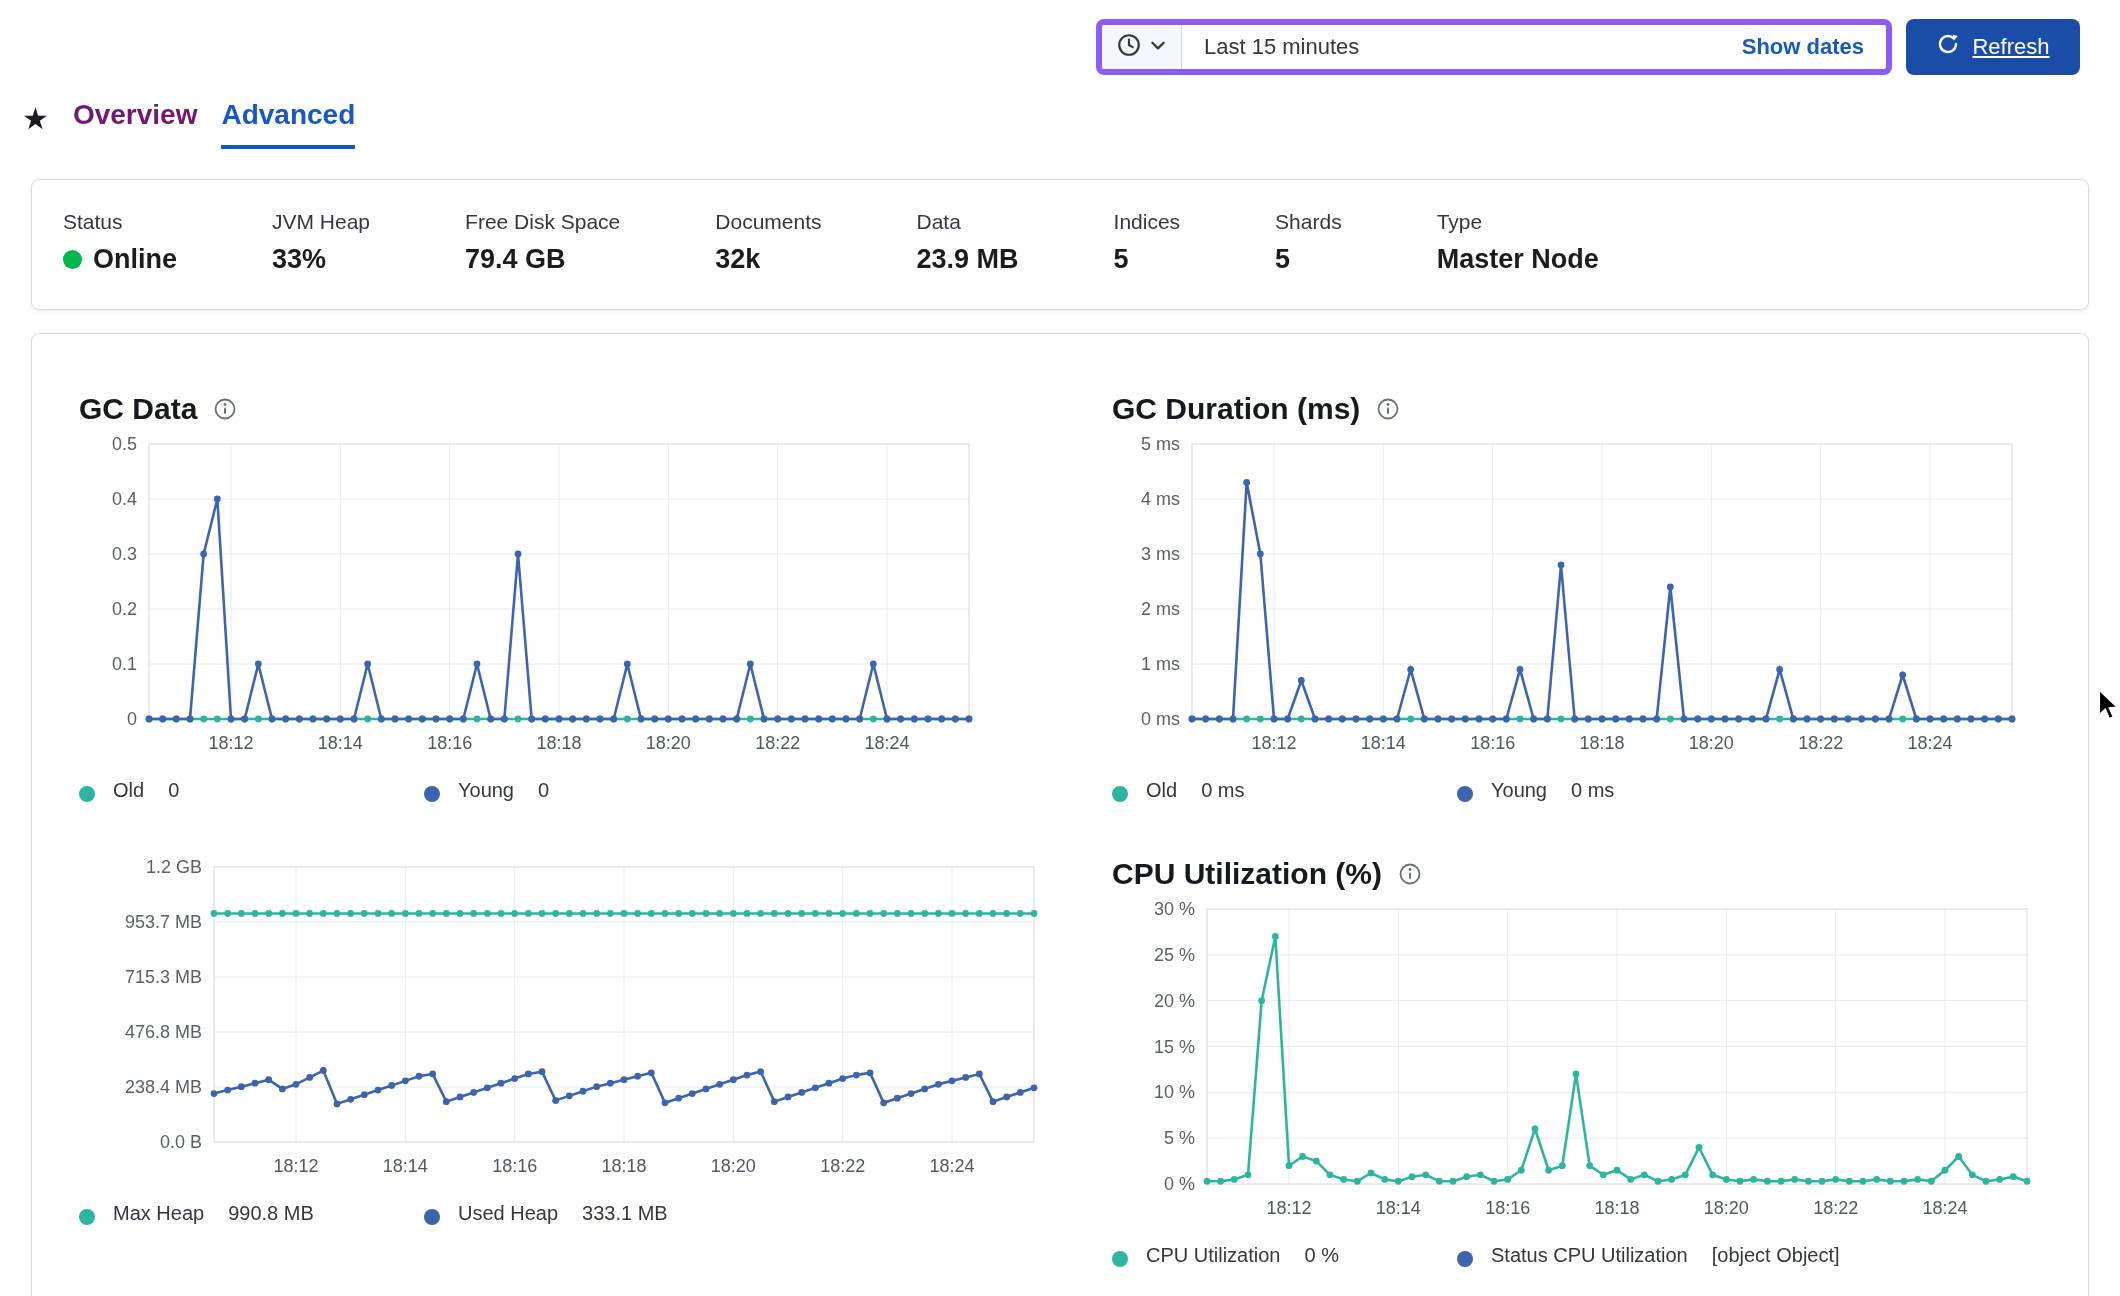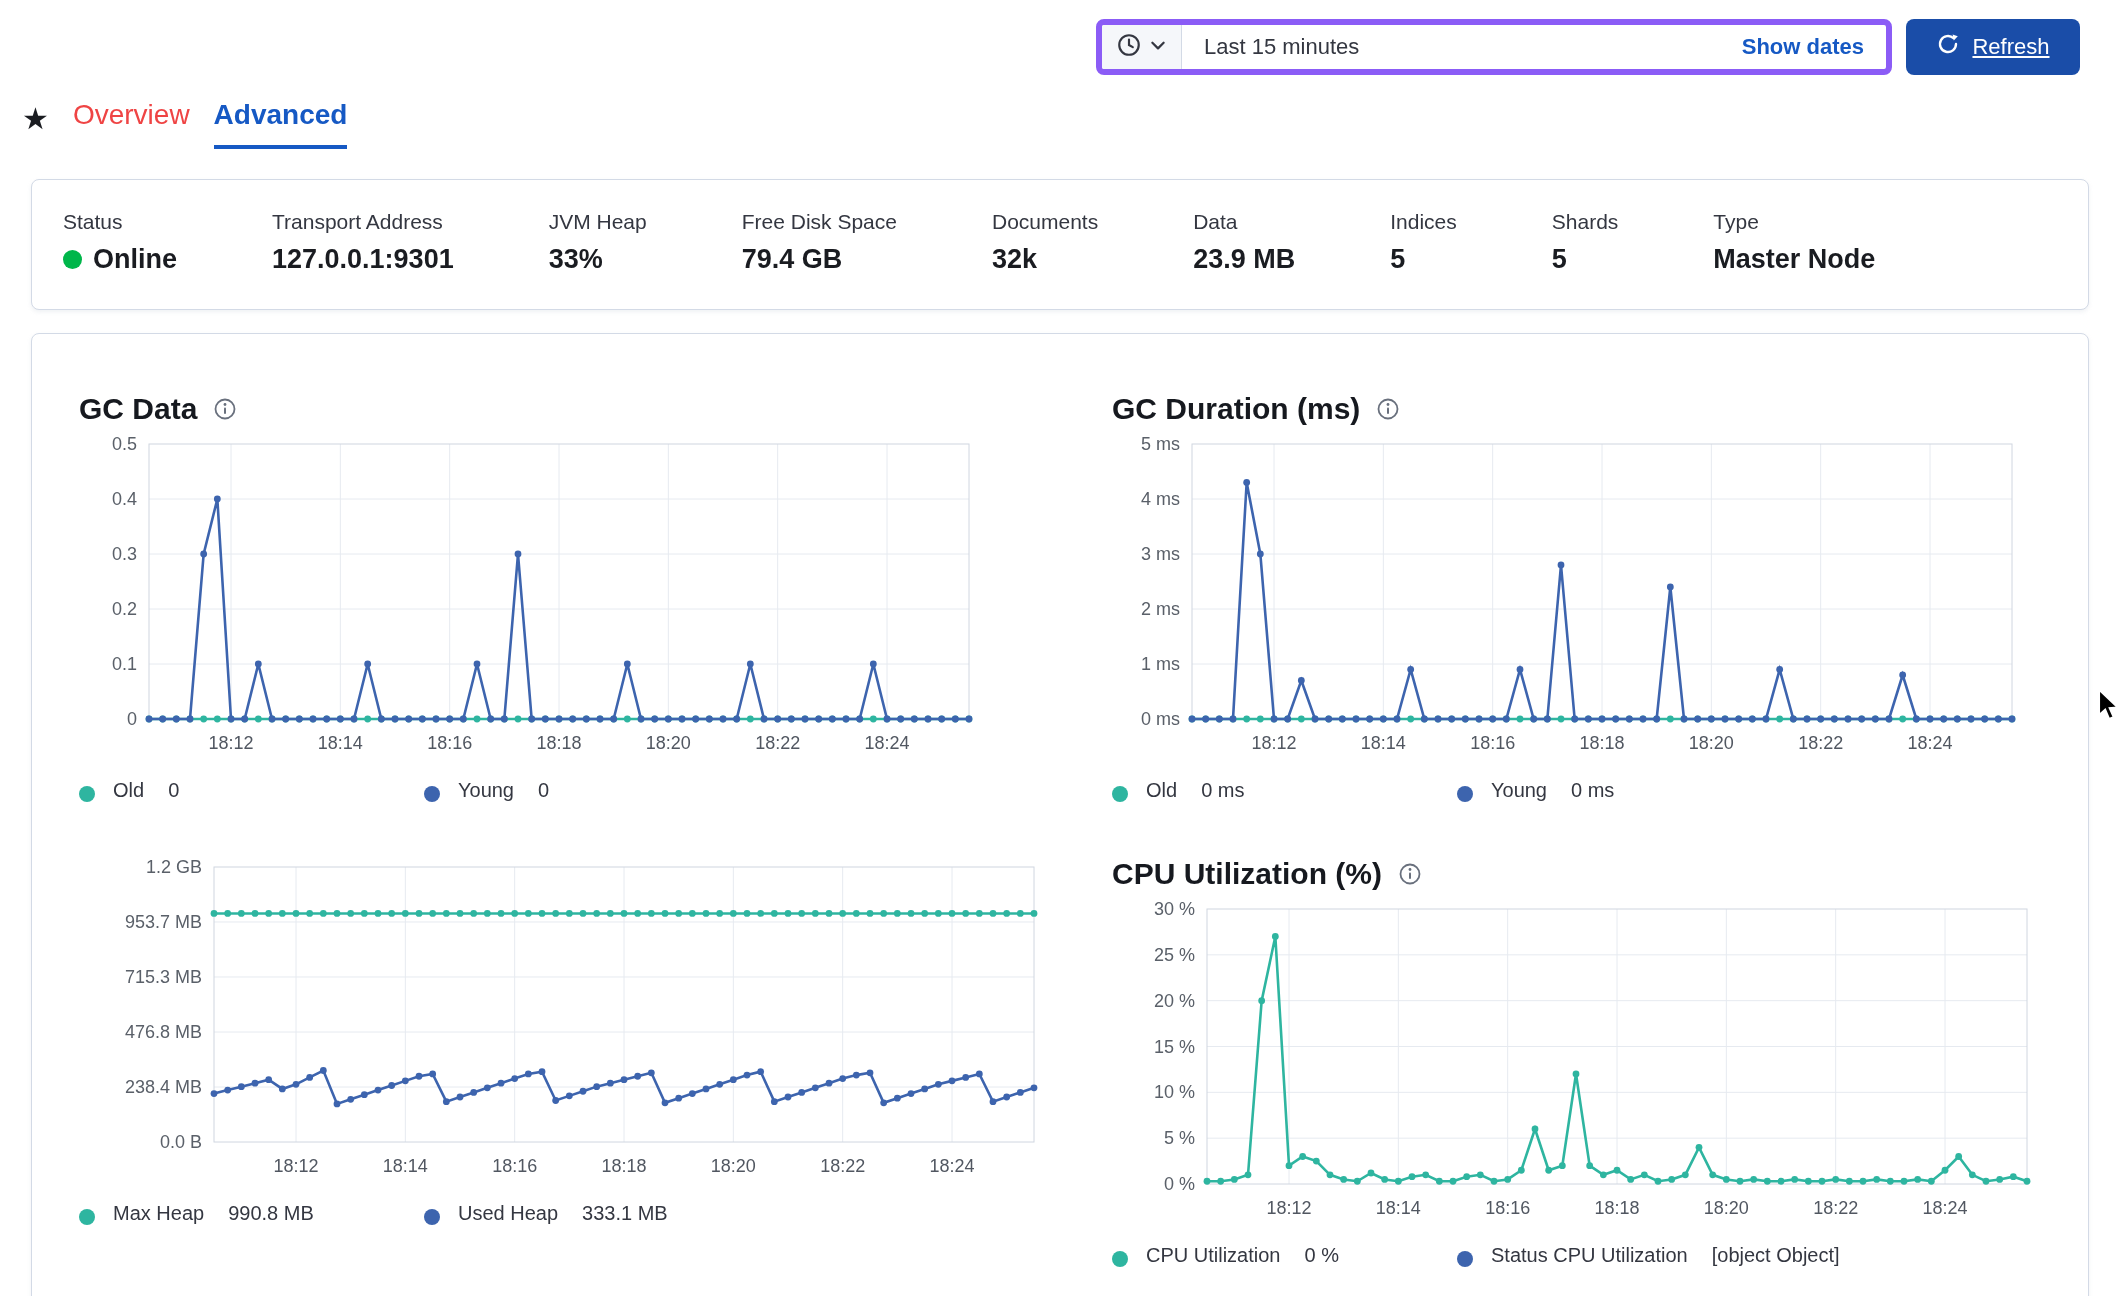--- a/index.html
+++ b/index.html
@@ -15,21 +15,21 @@
     background:#f5f7fa; border-right:1px solid #d3dae6; cursor:pointer; }
   .picker-value { flex:1; padding-left:22px; font-size:22px; color:#343741; }
   .show-dates { padding-right:22px; font-size:22px; font-weight:600; color:var(--accent); cursor:pointer; }
   .refresh-btn { display:flex; align-items:center; justify-content:center; gap:12px; width:174px; height:56px;
     background:var(--btn); border:none; border-radius:8px; color:#fff; font-size:22px; font-weight:400;
     text-decoration:underline; cursor:pointer; }
 
   
   .tabs { display:flex; align-items:center; gap:24px; padding:24px 0 0 22px; }
   .tab-star { font-size:30px; line-height:1; color:#1a1c21; cursor:pointer; padding-bottom:10px; }
-  .tab { font-size:28px; font-weight:400; color:#ef4444; padding-bottom:14px; cursor:pointer; border-bottom:4px solid transparent; }
+  .tab { font-size:28px; font-weight:700; color:#701a75; padding-bottom:14px; cursor:pointer; border-bottom:4px solid transparent; }
   .tab.active { color:var(--accent); font-weight:600; border-bottom-color:var(--accent); }
 
   
   .panel { margin:0 31px; border:1px solid #d3dae6; border-radius:8px; background:#fff;
     box-shadow:0 2px 4px rgba(150,160,180,0.15); }
   .summary { margin-top:30px; display:flex; gap:95px; padding:30px 31px 34px; align-items:flex-start; }
   .stat-label { font-size:21px; color:#343741; margin-bottom:10px; white-space:nowrap; }
   .stat-value { font-size:27px; font-weight:700; color:#1a1c21; white-space:nowrap; display:flex; align-items:center; gap:11px; }
   .status-dot { width:19px; height:19px; border-radius:50%; display:inline-block; }
 
@@ -83,24 +83,20 @@
   <span class="tab active">Advanced</span>
 </div>
 
 <div class="panel summary">
   <div class="stat">
     <div class="stat-label">Status</div>
     <div class="stat-value">
       <span class="status-dot" style="background: rgb(0, 182, 74);"></span>
       <span>Online</span>
     </div>
-  </div>
-  <div class="stat">
-    <div class="stat-label">Transport Address</div>
-    <div class="stat-value">127.0.0.1:9301</div>
   </div>
   <div class="stat">
     <div class="stat-label">JVM Heap</div>
     <div class="stat-value">33%</div>
   </div>
   <div class="stat">
     <div class="stat-label">Free Disk Space</div>
     <div class="stat-value">79.4 GB</div>
   </div>
   <div class="stat">

